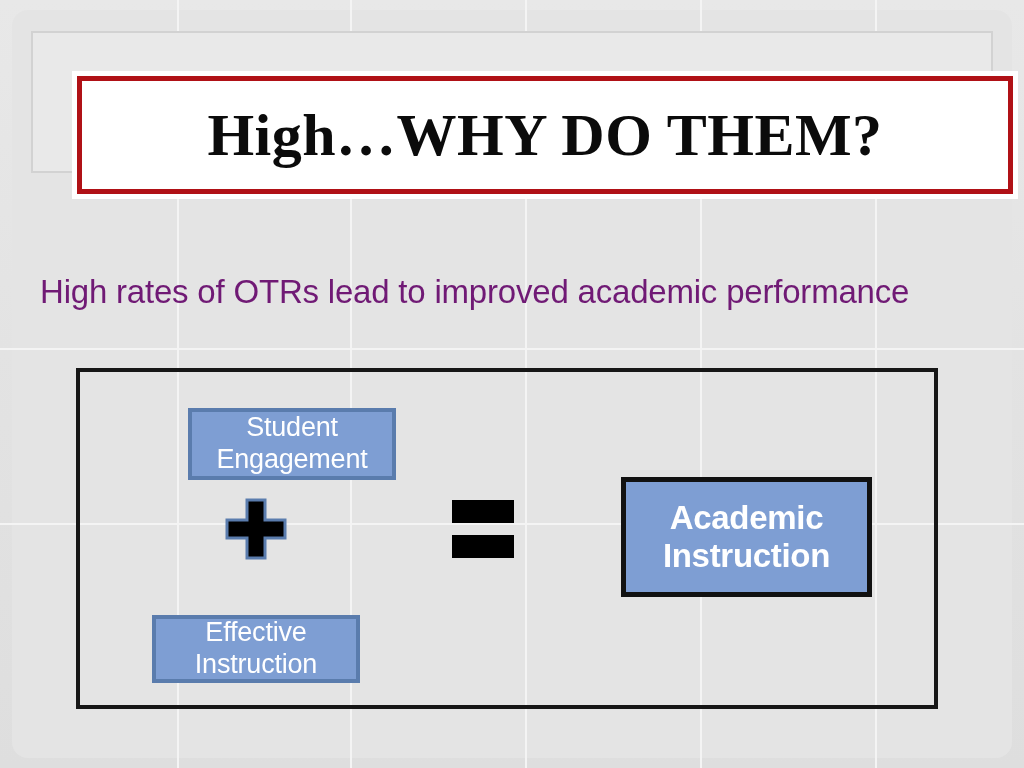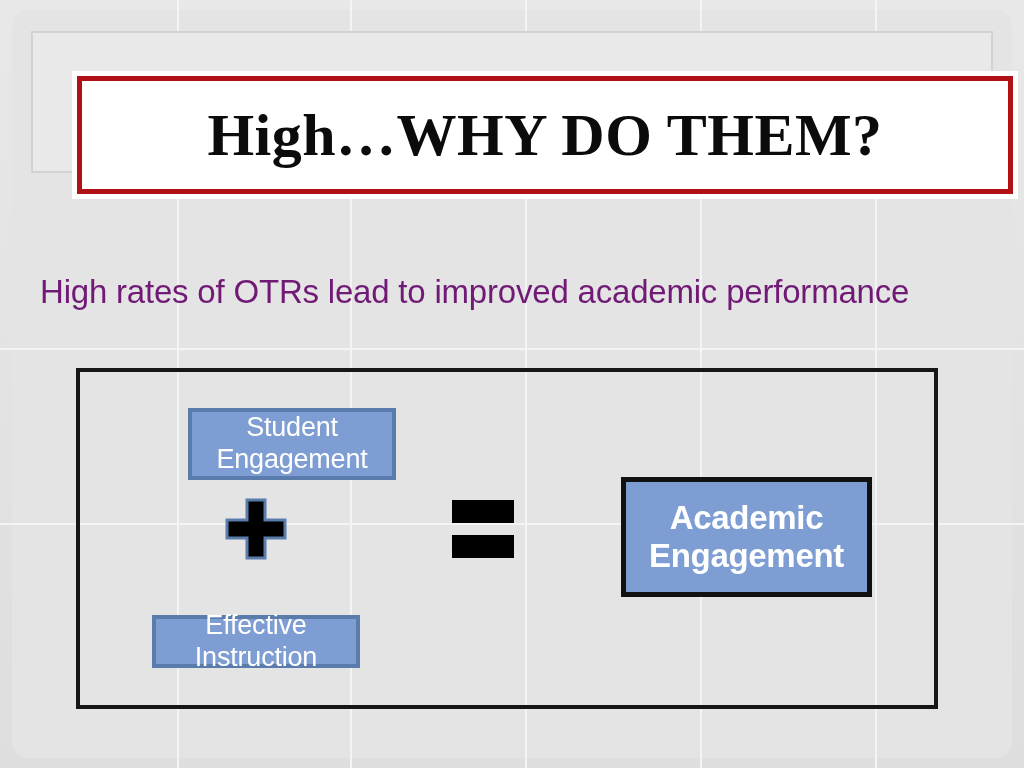--- a/index.html
+++ b/index.html
@@ -133,21 +133,21 @@
     left: 152px;
     top: 408px;
     width: 208px;
     height: 72px;
     margin-left: 36px;
   }
   .box-effective {
     left: 152px;
     top: 615px;
     width: 208px;
-    height: 53px;
+    height: 68px;
   }
   .box-academic {
     left: 621px;
     top: 477px;
     width: 251px;
     height: 120px;
     background: #7E9ED3;
     border: 5px solid #111111;
     font-size: 33px;
     font-weight: bold;
@@ -220,15 +220,15 @@
     </svg>
   </div>
 
   <div class="blue-box box-effective">Effective Instruction</div>
 
   <div class="equals-sign">
     <div class="eq-bar eq-bar-top"></div>
     <div class="eq-bar eq-bar-bottom"></div>
   </div>
 
-  <div class="blue-box box-academic">Academic Engagement</div>
+  <div class="blue-box box-academic">Academic Instruction</div>
 
 </div>
 
 </body></html>

